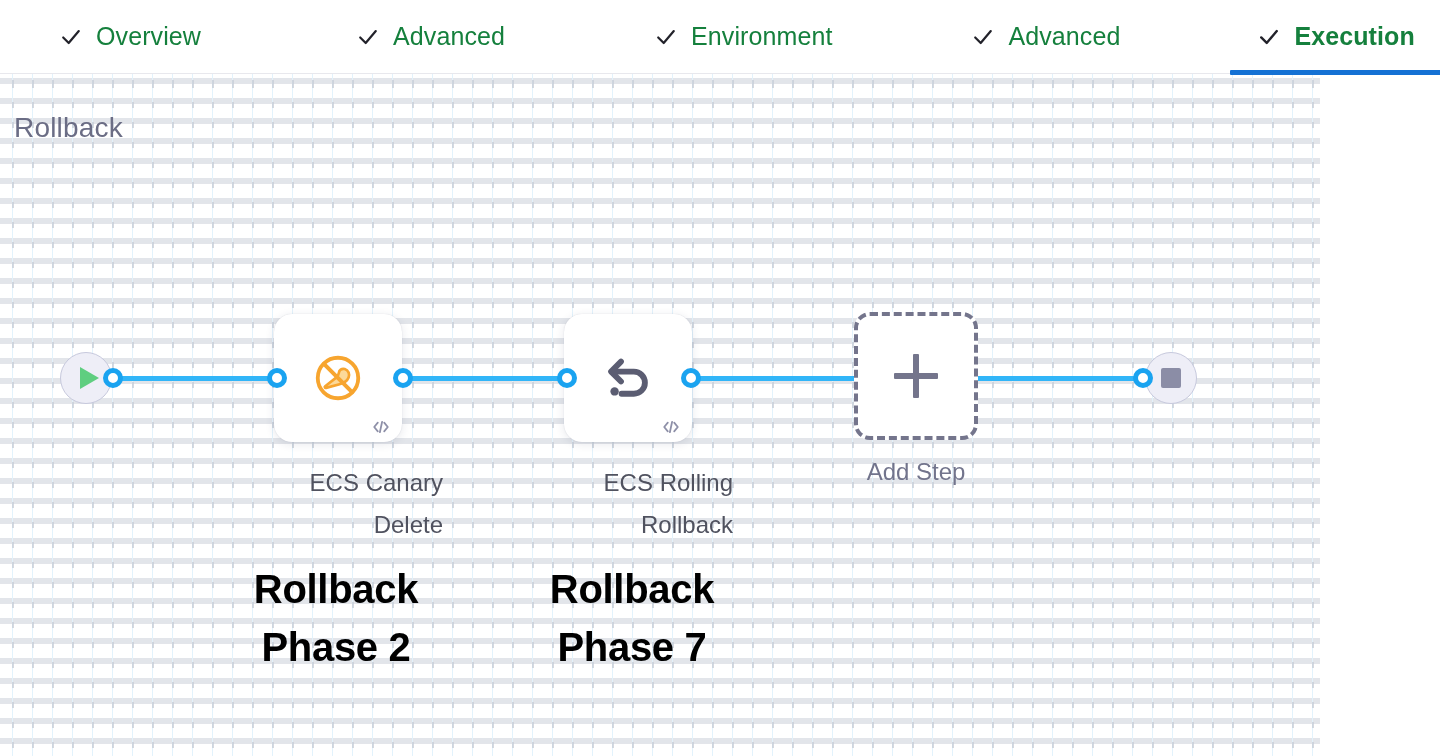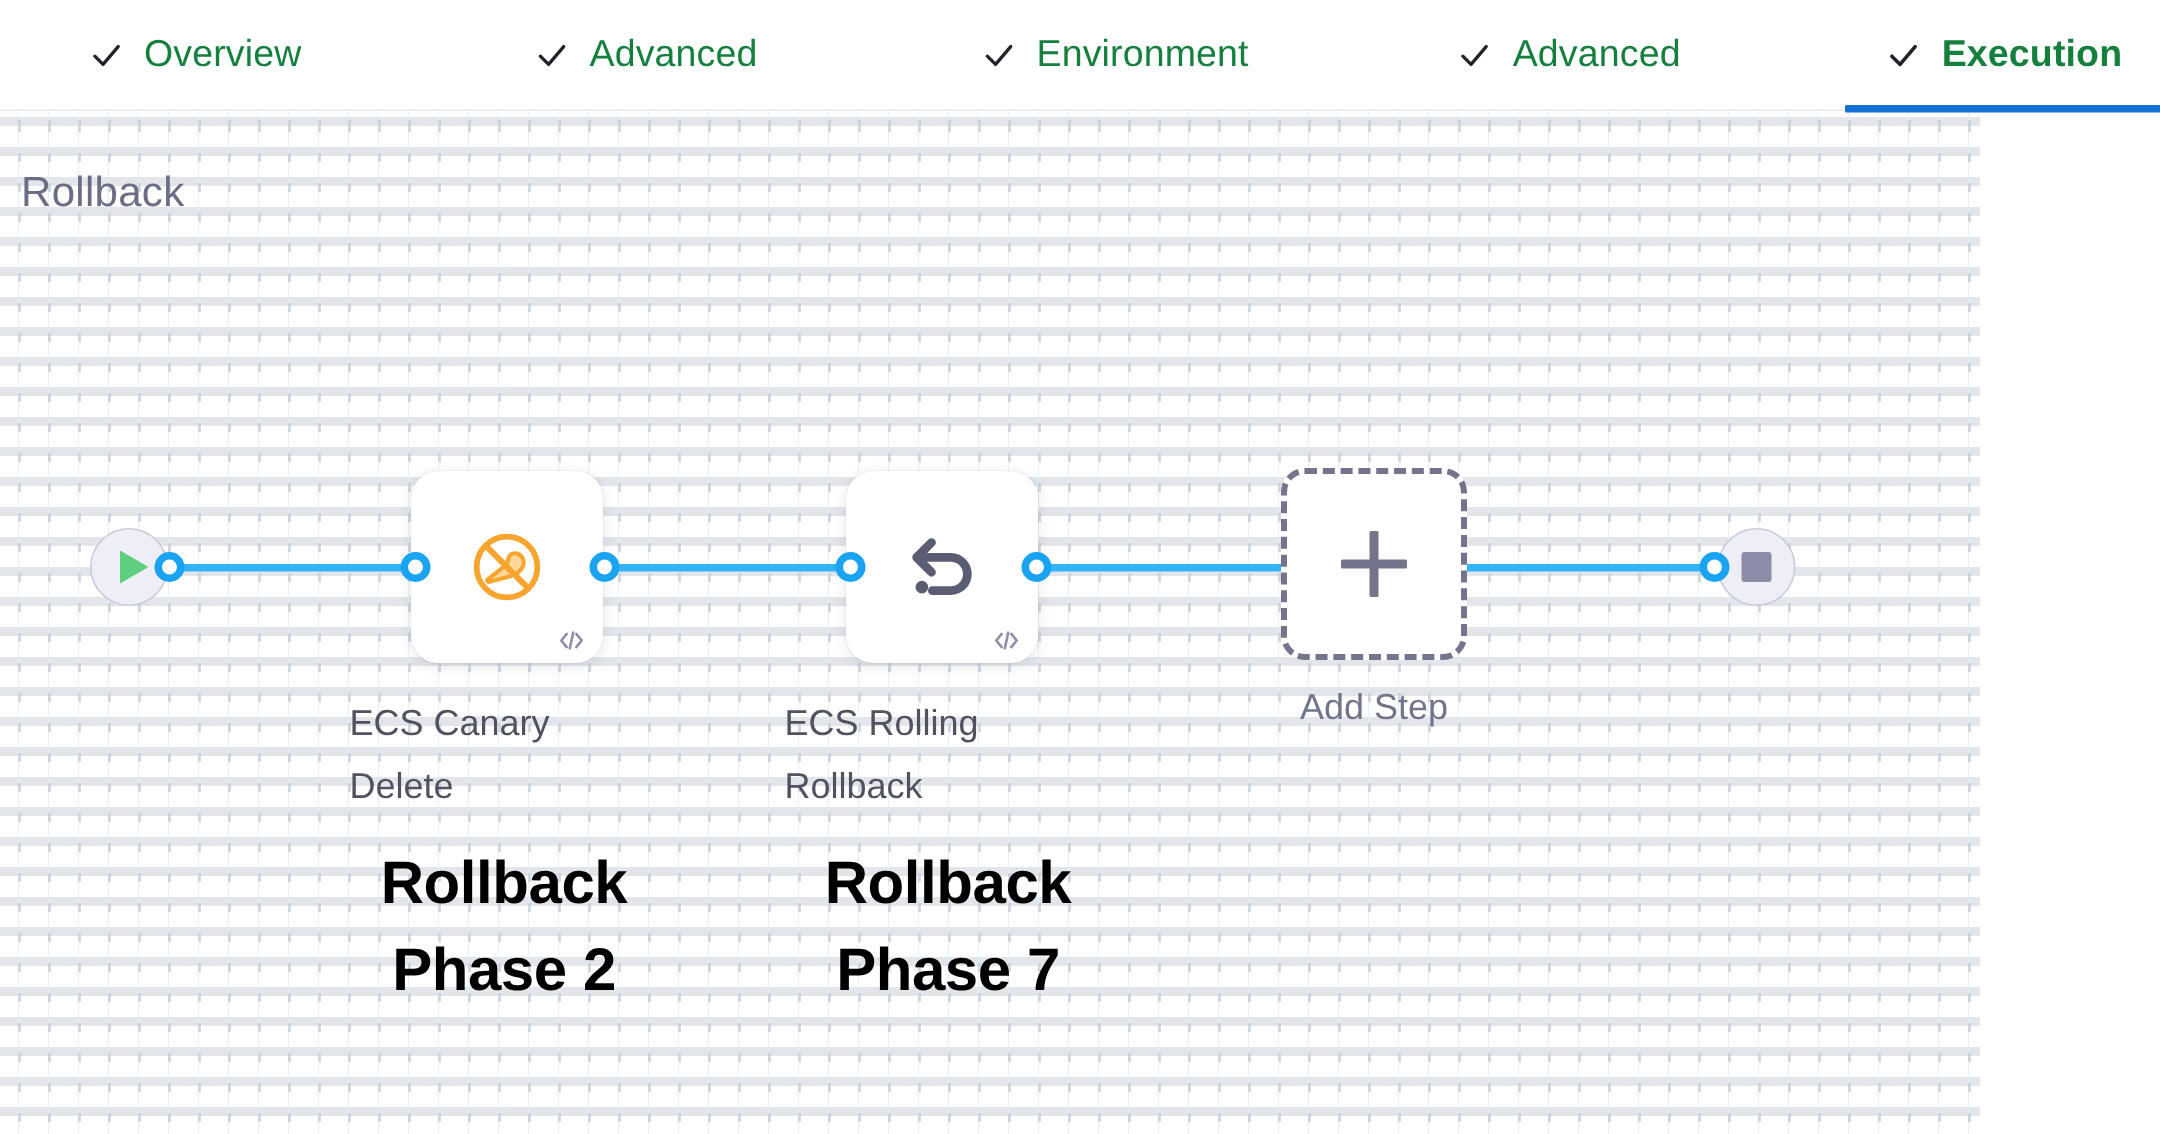--- a/index.html
+++ b/index.html
@@ -246,21 +246,21 @@
     justify-content: center;
     color: #8e90a8;
     cursor: pointer;
   }
   .code-badge svg { display: block; width: 20px; height: 16px; }
 
   
   .step-label {
     position: absolute;
     width: 210px;
-    text-align: left;
+    text-align: right;
     font-size: 24px;
     line-height: 1.75;
     color: #50525f;
     z-index: 5;
   }
   .step-label-1 { left: 233px; top: 388px; }
   .step-label-2 { left: 523px; top: 388px; }
 
   
   .add-step {

